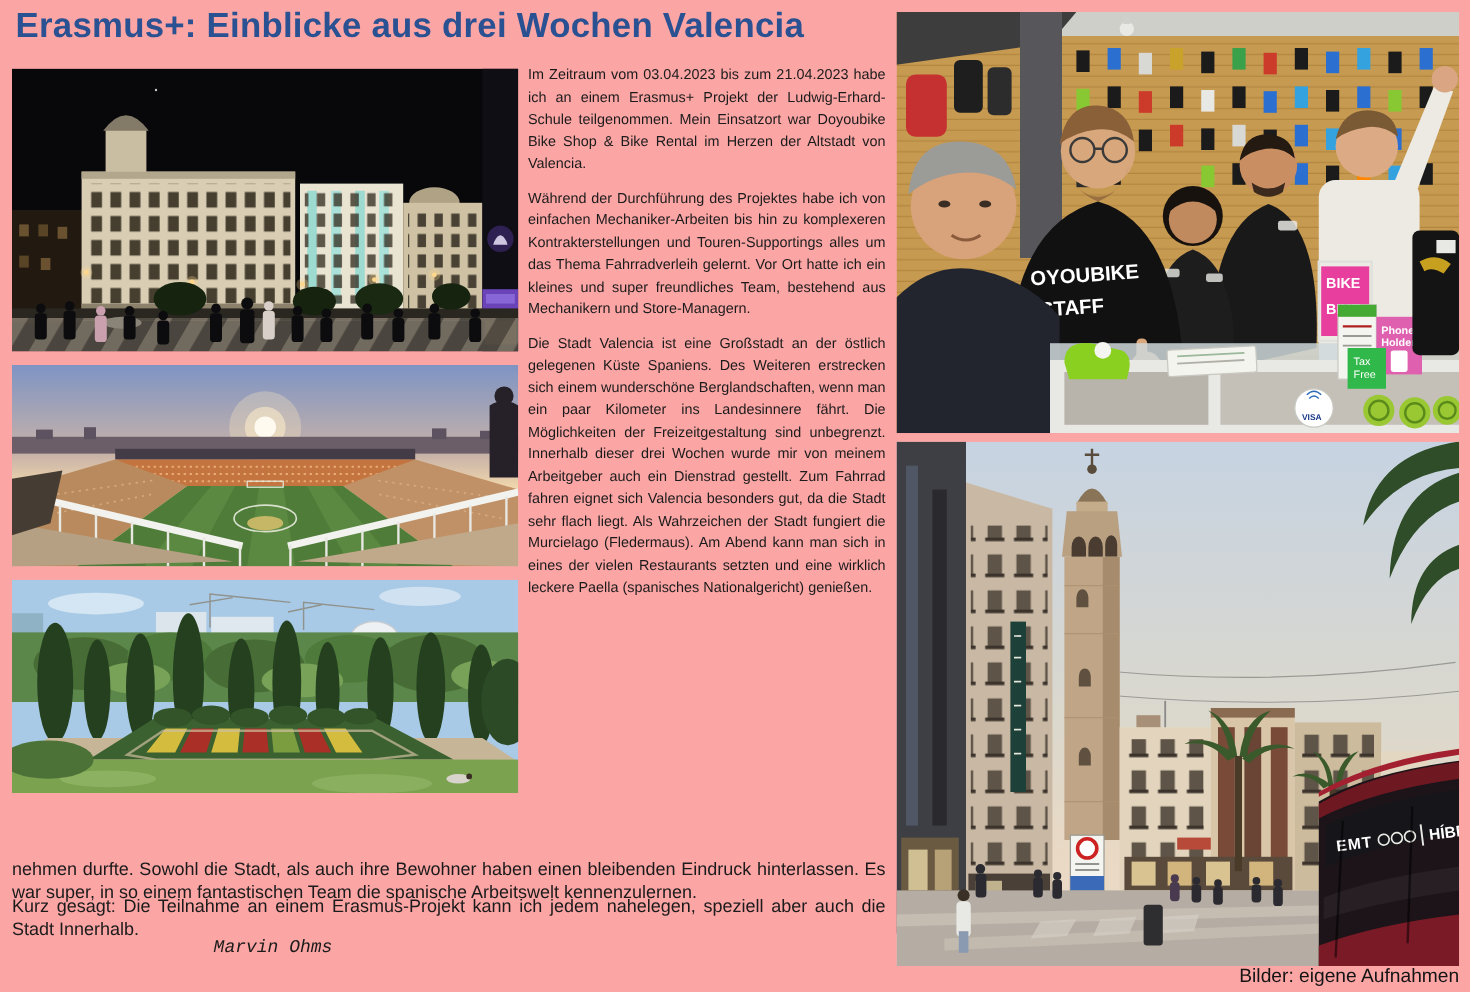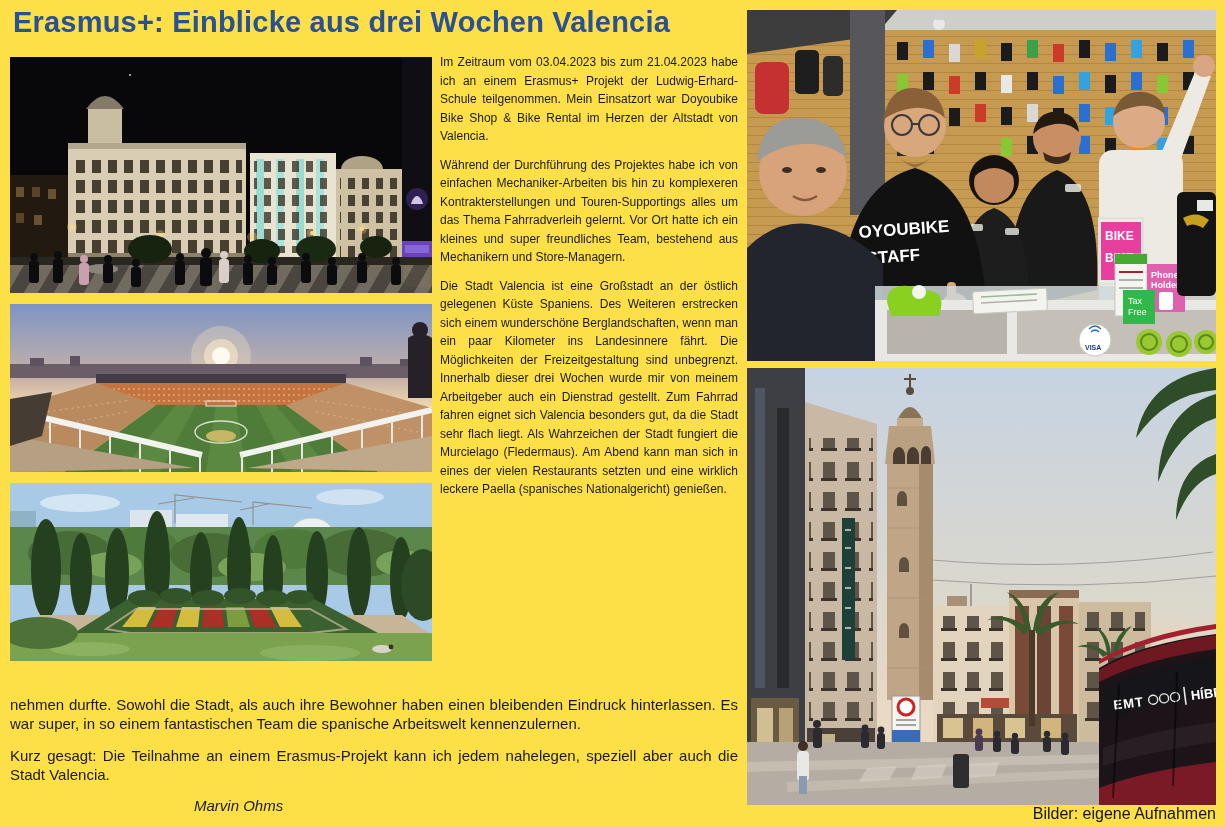--- a/index.html
+++ b/index.html
@@ -1,17 +1,17 @@
 <!DOCTYPE html>
 <html lang="de"><head>
 <meta charset="utf-8">
 <style>
   html,body{margin:0;padding:0;background:#ffffff;}
   .page{
-    position:relative;width:1225px;height:827px;background:#fde047;
+    position:relative;width:1225px;height:827px;background:#fca5a5;
     font-family:"Liberation Sans",sans-serif;color:#1b1b1b;overflow:hidden;
   }
   .title{
     position:absolute;left:13px;top:6px;margin:0;
     font-size:29px;font-weight:bold;color:#2a5191;letter-spacing:.2px;
     font-family:"Liberation Sans",sans-serif;
   }
   figure.photo{position:absolute;margin:0;padding:0;overflow:hidden;}
   figure.photo svg{display:block;}
   .textcol{
@@ -19,22 +19,22 @@
     font-size:12px;line-height:18.5px;text-align:justify;
     hyphens:auto;-webkit-hyphens:auto;
   }
   .textcol p{margin:0 0 10px 0;}
   .jlast{text-align-last:justify;}
   .fullwide{
     position:absolute;left:10px;width:728px;margin:0;
     font-size:15px;line-height:18.8px;text-align:justify;
   }
   .signature{
-    position:absolute;left:178px;top:781px;margin:16px;
-    font-size:15px;font-style:italic;
+    position:absolute;left:178px;top:781px;margin:0;
+    font-size:15px;font-style:italic;font-family:Liberation Mono, monospace;
   }
   .caption{
     position:absolute;right:9px;top:805px;margin:0;
     font-size:16px;color:#141414;
   }
   svg text{font-family:"Liberation Sans",sans-serif;}
 </style>
 </head>
 <body>
 
@@ -289,22 +289,22 @@
         <circle cx="381" cy="164" r="2.4" fill="#3a2e24"></circle>
     </svg>
   </figure>
 
   <div class="textcol">
     <p>Im Zeitraum vom 03.04.2023 bis zum 21.04.2023 habe ich an einem Erasmus+ Projekt der Ludwig-Erhard-Schule teilgenommen. Mein Einsatzort war Doyoubike Bike Shop &amp; Bike Rental im Herzen der Altstadt von Valencia.</p>
     <p>Während der Durchführung des Projektes habe ich von einfachen Mechaniker-Arbeiten bis hin zu komplexeren Kontrakterstellungen und Touren-Supportings alles um das Thema Fahrradverleih gelernt. Vor Ort hatte ich ein kleines und super freundliches Team, bestehend aus Mechanikern und Store-Managern.</p>
     <p>Die Stadt Valencia ist eine Großstadt an der östlich gelegenen Küste Spaniens. Des Weiteren erstrecken sich einem wunderschöne Berglandschaften, wenn man ein paar Kilometer ins Landesinnere fährt. Die Möglichkeiten der Freizeitgestaltung sind unbegrenzt. Innerhalb dieser drei Wochen wurde mir von meinem Arbeitgeber auch ein Dienstrad gestellt. Zum Fahrrad fahren eignet sich Valencia besonders gut, da die Stadt sehr flach liegt. Als Wahrzeichen der Stadt fungiert die Murcielago (Fledermaus). Am Abend kann man sich in eines der vielen Restaurants setzten und eine wirklich leckere Paella (spanisches Nationalgericht) genießen.</p>
   </div>
 
-  <p class="fullwide" style="top:696px">nehmen durfte. Sowohl die Stadt, als auch ihre Bewohner haben einen bleibenden Eindruck hinterlassen. Es war super, in so einem fantastischen Team die spanische Arbeitswelt kennenzulernen.</p>
-  <p class="fullwide" style="top:747px">Kurz gesagt: Die Teilnahme an einem Erasmus-Projekt kann ich jedem nahelegen, speziell aber auch die Stadt Valencia.</p>
+  <p class="fullwide" style="top:716px">nehmen durfte. Sowohl die Stadt, als auch ihre Bewohner haben einen bleibenden Eindruck hinterlassen. Es war super, in so einem fantastischen Team die spanische Arbeitswelt kennenzulernen.</p>
+  <p class="fullwide" style="top:747px">Kurz gesagt: Die Teilnahme an einem Erasmus-Projekt kann ich jedem nahelegen, speziell aber auch die Stadt Innerhalb.</p>
   <p class="signature">Marvin Ohms</p>
 
   <figure class="photo" style="left:747px;top:10px;width:469px;height:351px" role="img" aria-label="Fünfköpfiges Team im Doyoubike Bike Shop">
     <svg width="469" height="351" viewBox="0 0 469 351">
       <defs>
         <pattern id="slat" width="469" height="9" patternUnits="userSpaceOnUse">
           <rect width="469" height="9" fill="#c79a52"></rect>
           <line x1="0" y1="8.5" x2="469" y2="8.5" stroke="#b3873f" stroke-width="1"></line>
         </pattern>
       </defs>

